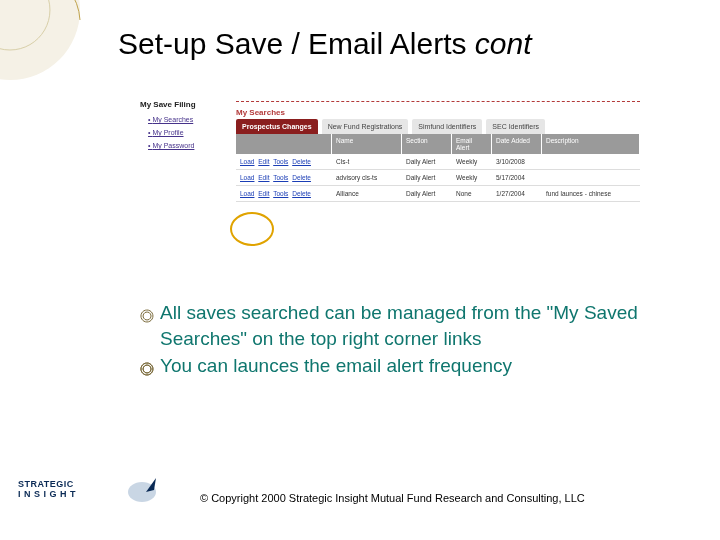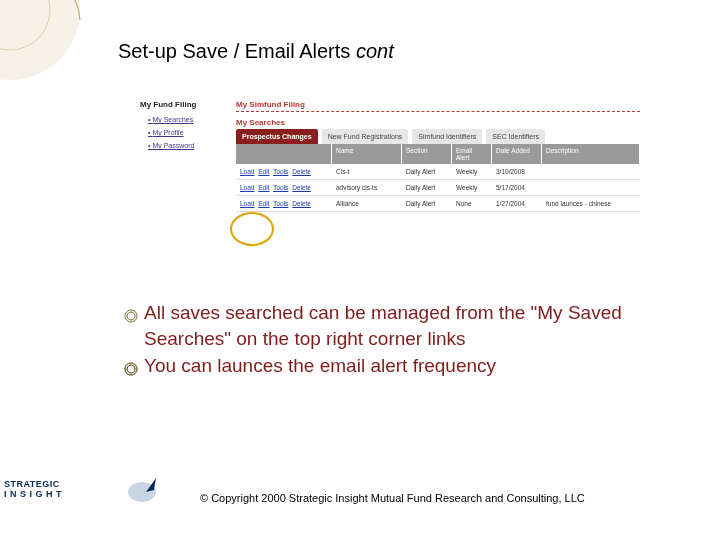--- a/index.html
+++ b/index.html
@@ -16,23 +16,23 @@
     top: -40px;
     left: -40px;
     width: 140px;
     height: 140px;
     pointer-events: none;
   }
   .corner-deco svg { width: 100%; height: 100%; }
 
   .slide-title {
     position: absolute;
-    top: 40px;
+    top: 27px;
     left: 118px;
-    font-size: 20px;
+    font-size: 30px;
     font-weight: 400;
     color: #000;
   }
   .slide-title .ital { font-style: italic; }
 
   
   .app-shot {
     position: absolute;
     top: 100px;
     left: 140px;
@@ -130,41 +130,41 @@
     height: 34px;
     border: 2px solid #e0a300;
     border-radius: 50%;
     pointer-events: none;
   }
 
   
   .bullets {
     position: absolute;
     top: 300px;
-    left: 124px;
+    left: 140px;
     right: 60px;
     font-size: 19px;
     line-height: 1.35;
-    color: #7f1d1d;
+    color: #0f766e;
   }
   .bullets .item {
     position: relative;
     padding-left: 20px;
     margin-bottom: 2px;
   }
   .bullets .item .swirl {
     position: absolute;
     left: 0; top: 4px;
     width: 14px; height: 14px;
   }
 
   
   .footer-brand {
     position: absolute;
-    left: 4px;
+    left: 18px;
     bottom: 40px;
     font-size: 9px;
     font-weight: bold;
     color: #0a2a55;
     line-height: 1.1;
     letter-spacing: 0.5px;
   }
   .footer-logo {
     position: absolute;
     left: 124px;
@@ -190,28 +190,27 @@
     <path d="M80 10 A55 55 0 0 1 120 60" fill="none" stroke="#bfa24a" stroke-width="1"></path>
   </svg>
 </div>
 
 <h1 class="slide-title">
   <span>Set-up Save / Email Alerts </span><span class="ital">cont</span>
 </h1>
 
 <div class="app-shot">
   <div class="side">
-    <div class="side-head">My Fund Filing</div>
+    <div class="side-head">My Save Filing</div>
     <a class="side-link">My Searches</a>
     <a class="side-link">My Profile</a>
     <a class="side-link">My Password</a>
   </div>
 
   <div class="main-col">
-    <div class="sec-head">My Simfund Filing</div>
     <hr class="dash-rule">
     <div class="sec-head">My Searches</div>
 
     <div class="tabs">
       <div class="tab active">Prospectus Changes</div>
       <div class="tab">New Fund Registrations</div>
       <div class="tab">Simfund Identifiers</div>
       <div class="tab">SEC Identifiers</div>
     </div>
 

